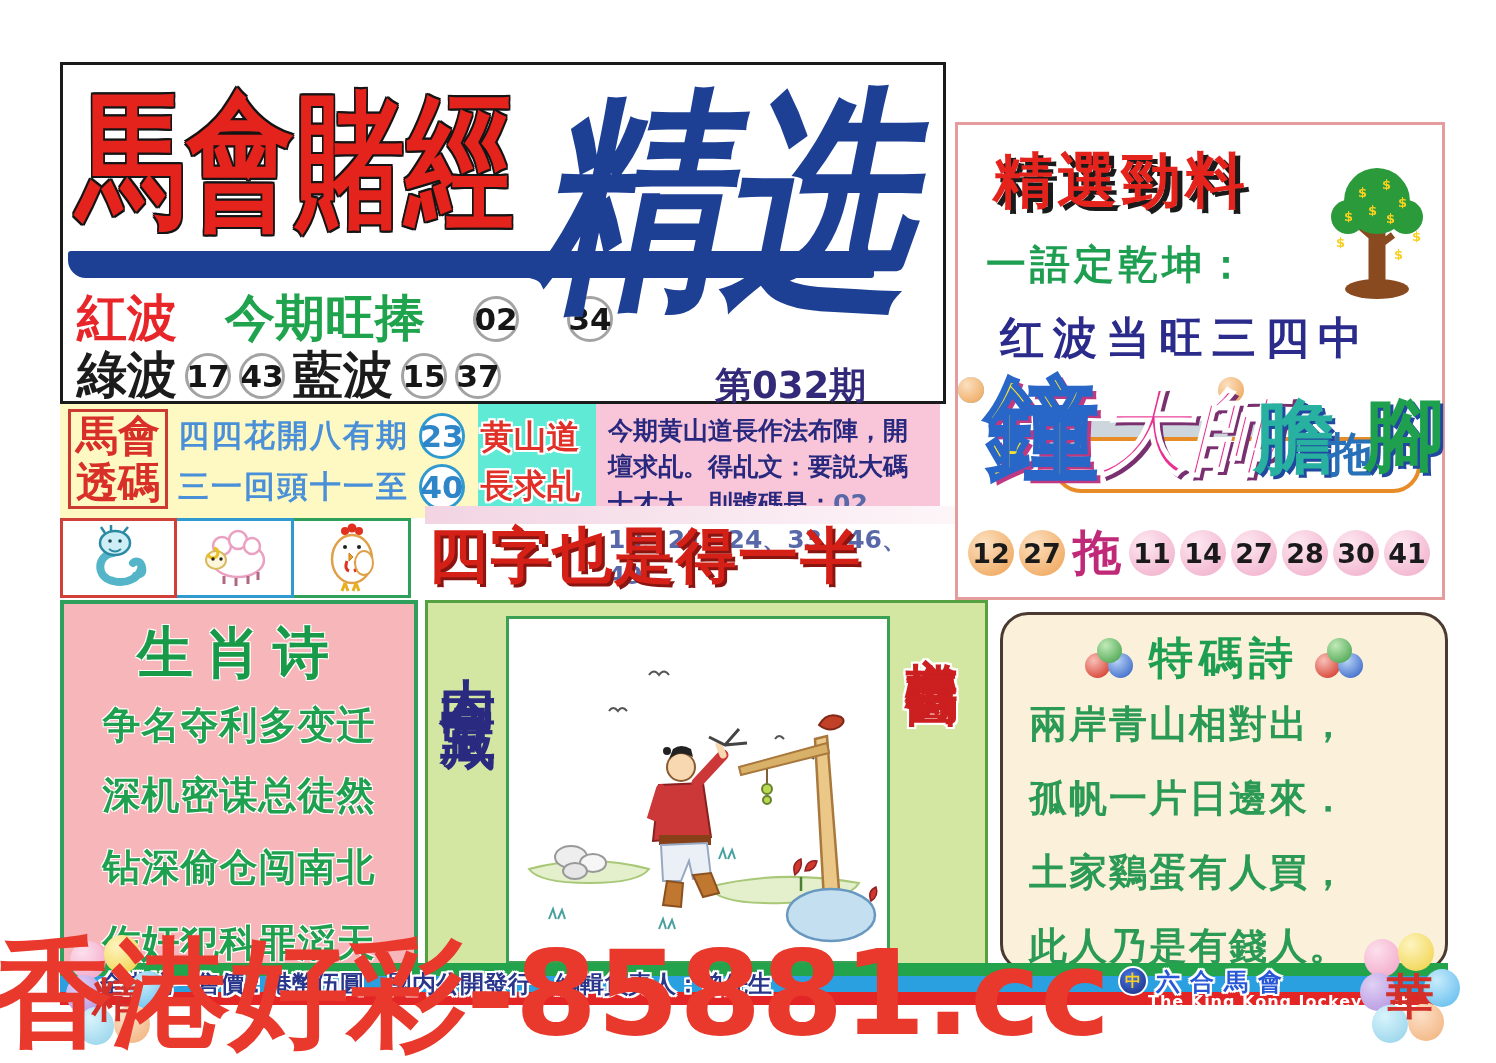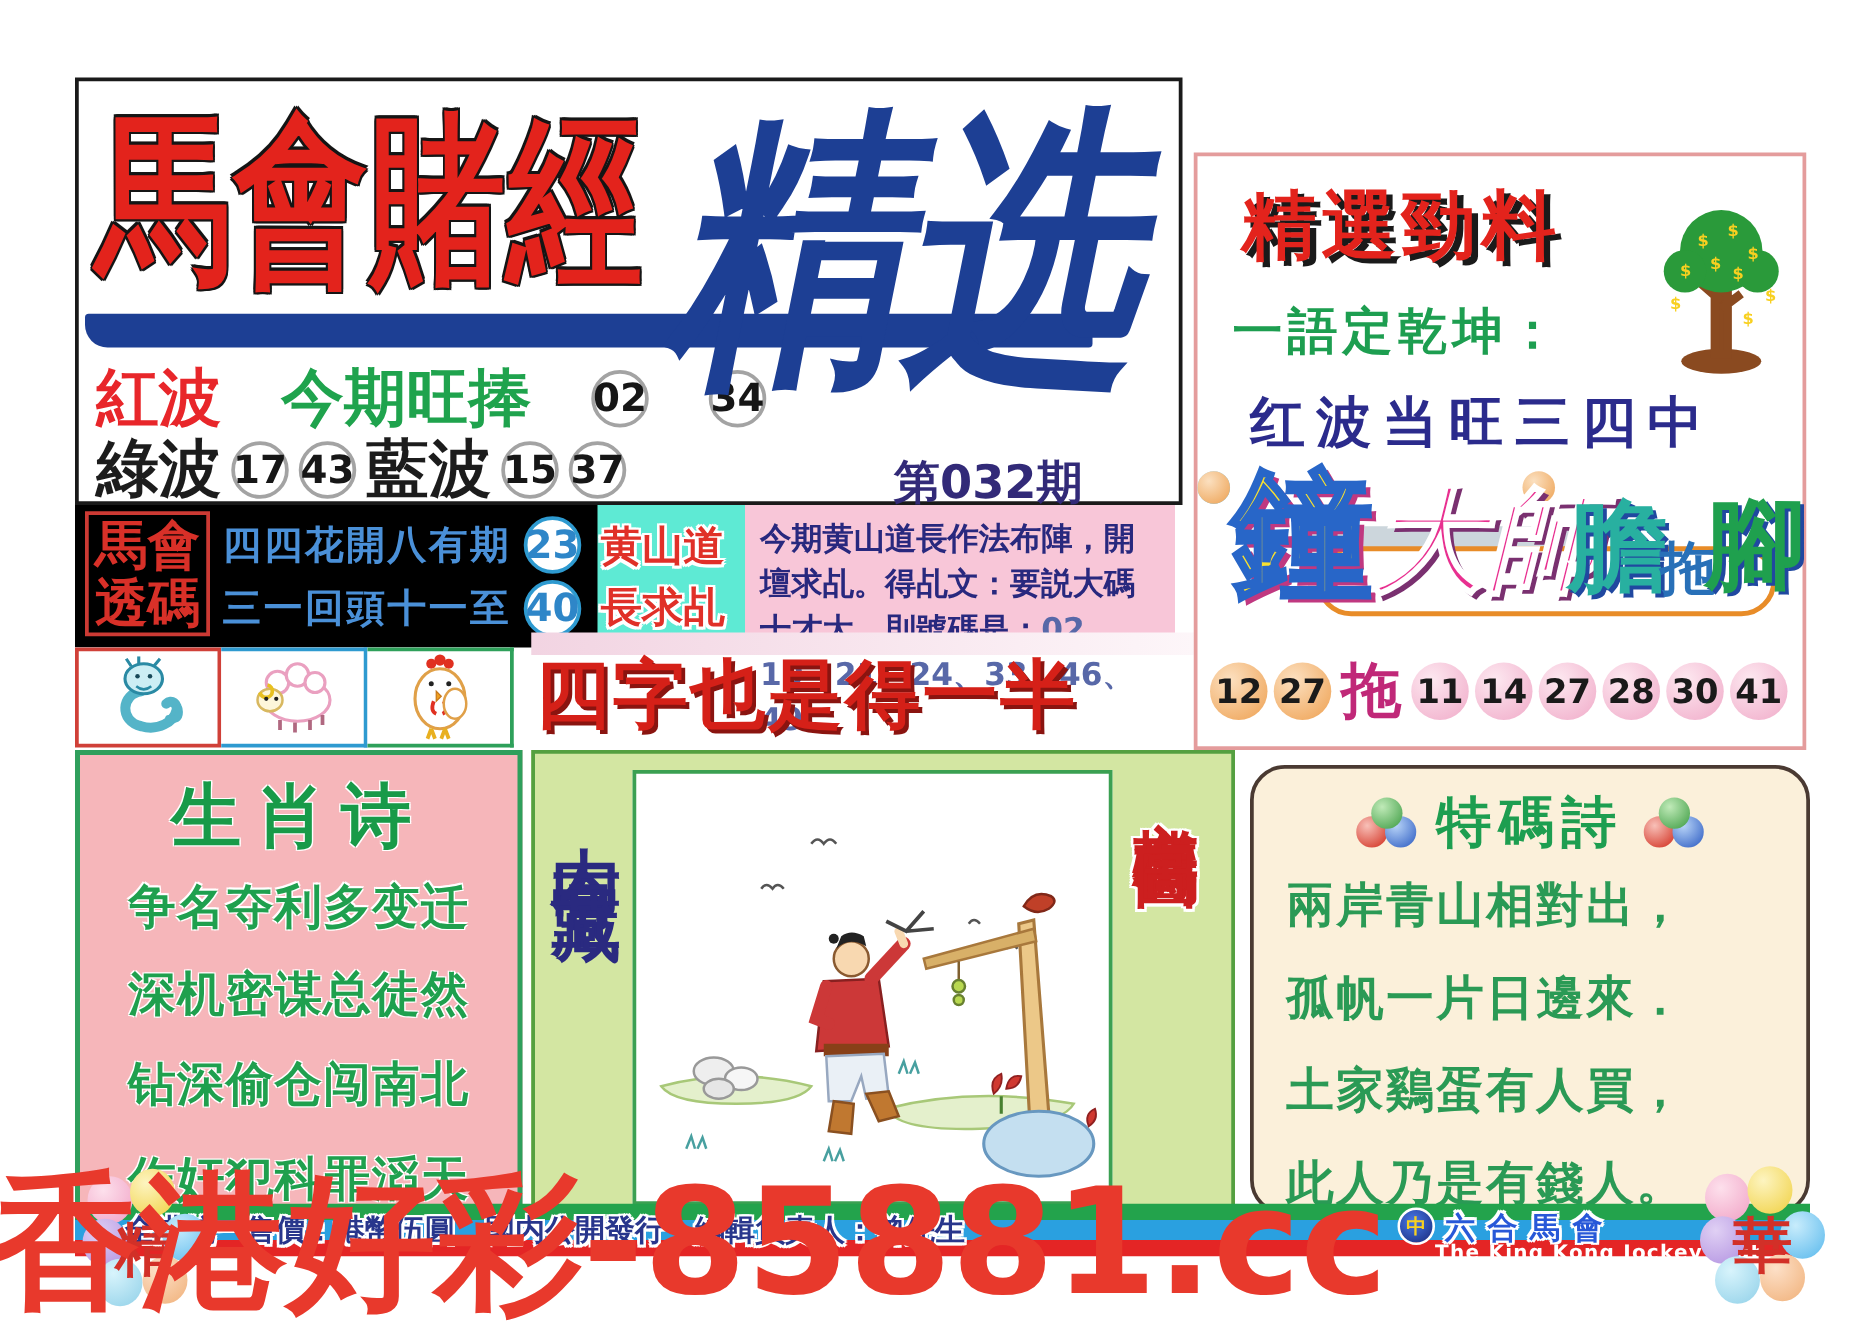--- a/index.html
+++ b/index.html
@@ -27,21 +27,21 @@
   .mh-tip2{left:14px;top:277px;}
   .mh-tip .t-red{color:#e8262a;font-size:50px;font-weight:900;}
   .mh-tip .t-green{color:#1fa34d;font-size:50px;font-weight:900;}
   .mh-tip .t-black{color:#1c1c1c;font-size:50px;font-weight:900;}
   .cnum{display:inline-flex;align-items:center;justify-content:center;width:46px;height:46px;
         border:3px solid #a3a3a3;border-radius:50%;background:#fff;color:#161616;
         font-size:31px;font-weight:900;box-sizing:border-box;}
   .mh-issue{left:652px;top:296px;font-size:37px;font-weight:900;color:#322a78;z-index:4;}
 
   
-  .touma{left:60px;top:404px;width:478px;height:114px;background:#000000;}
+  .touma{left:60px;top:404px;width:478px;height:114px;background:#fef9c3;}
   .touma-label{left:8px;top:5px;width:100px;height:100px;border:3px solid #cc3a34;box-sizing:border-box;
                color:#d83028;font-size:42px;font-weight:900;line-height:1.12;text-align:center;
                display:flex;align-items:center;justify-content:center;}
   .touma-label span{width:90px;}
   .touma-row{display:flex;align-items:center;gap:10px;white-space:nowrap;}
   .touma-row .txt{color:#4a90d8;font-size:31px;font-weight:900;letter-spacing:2px;}
   .touma-row .cnum{border-color:#2e9ad0;color:#2e86c8;}
   .touma-r1{left:118px;top:9px;}
   .touma-r2{left:118px;top:60px;}
 

